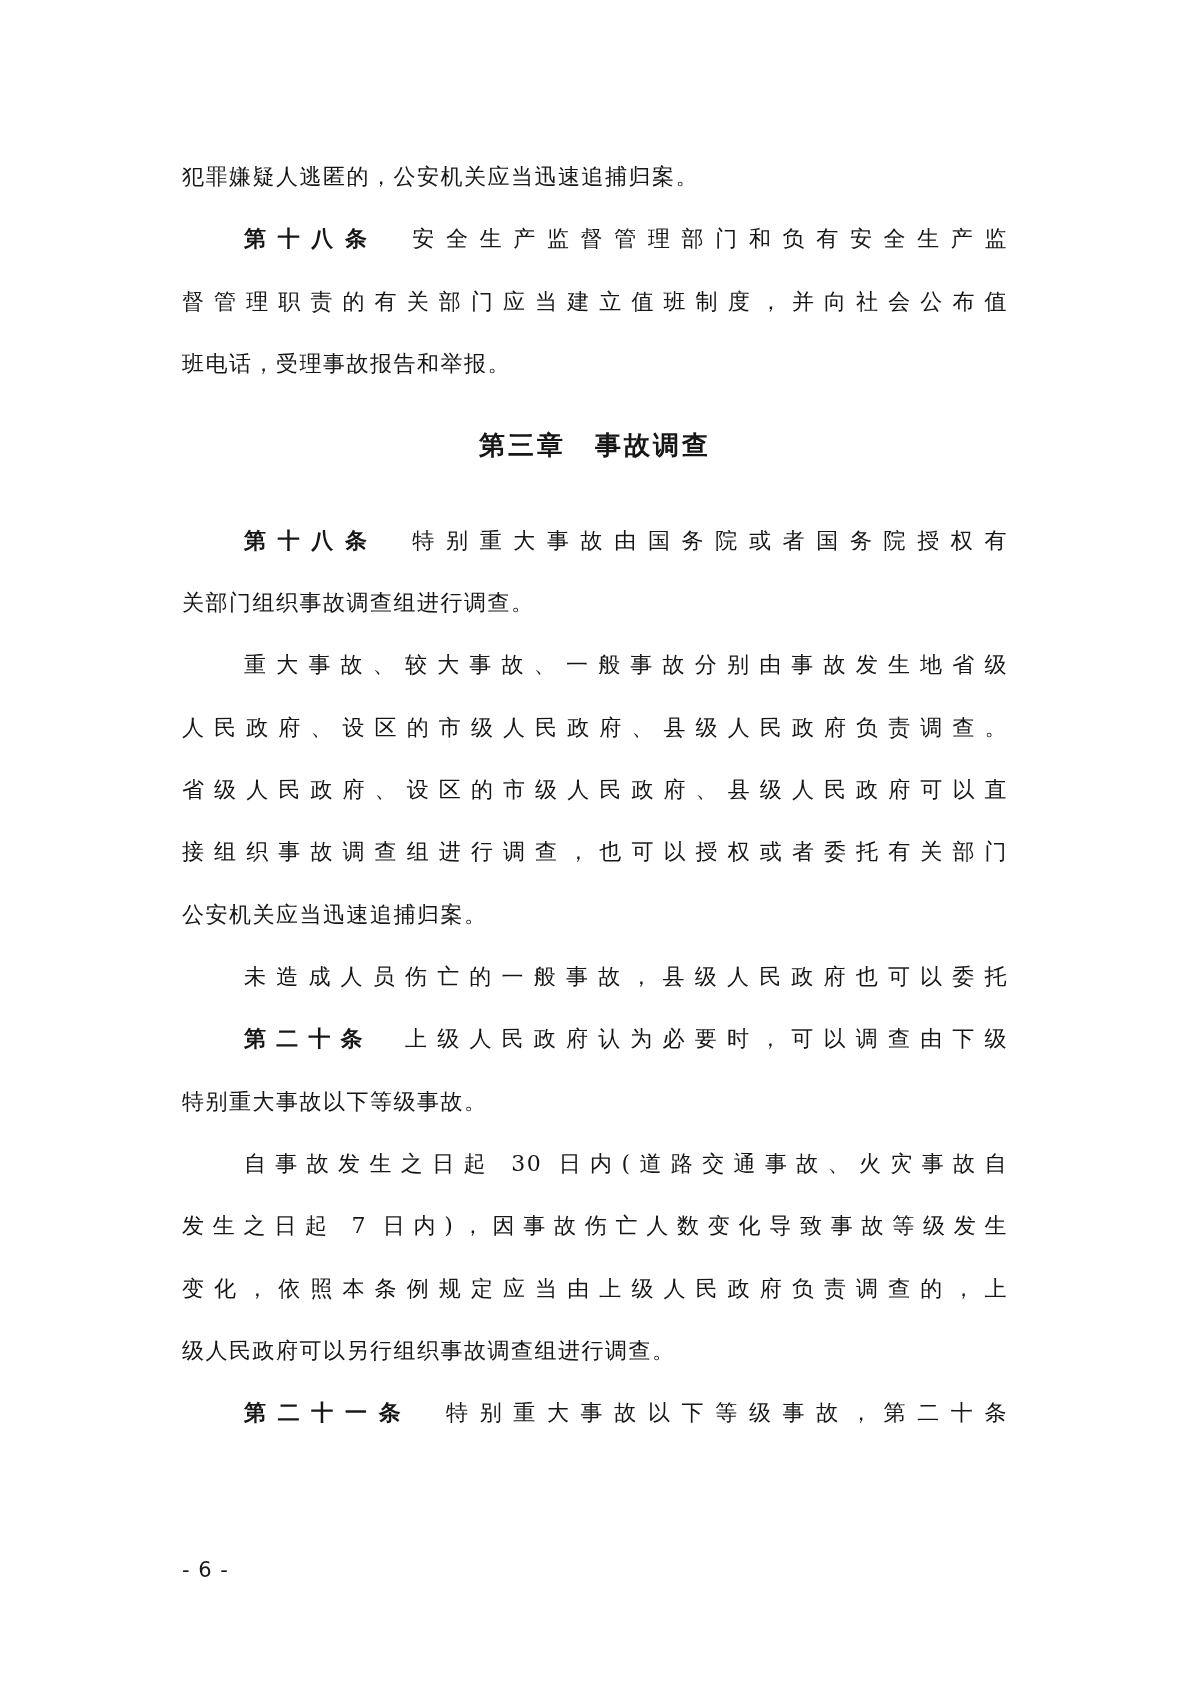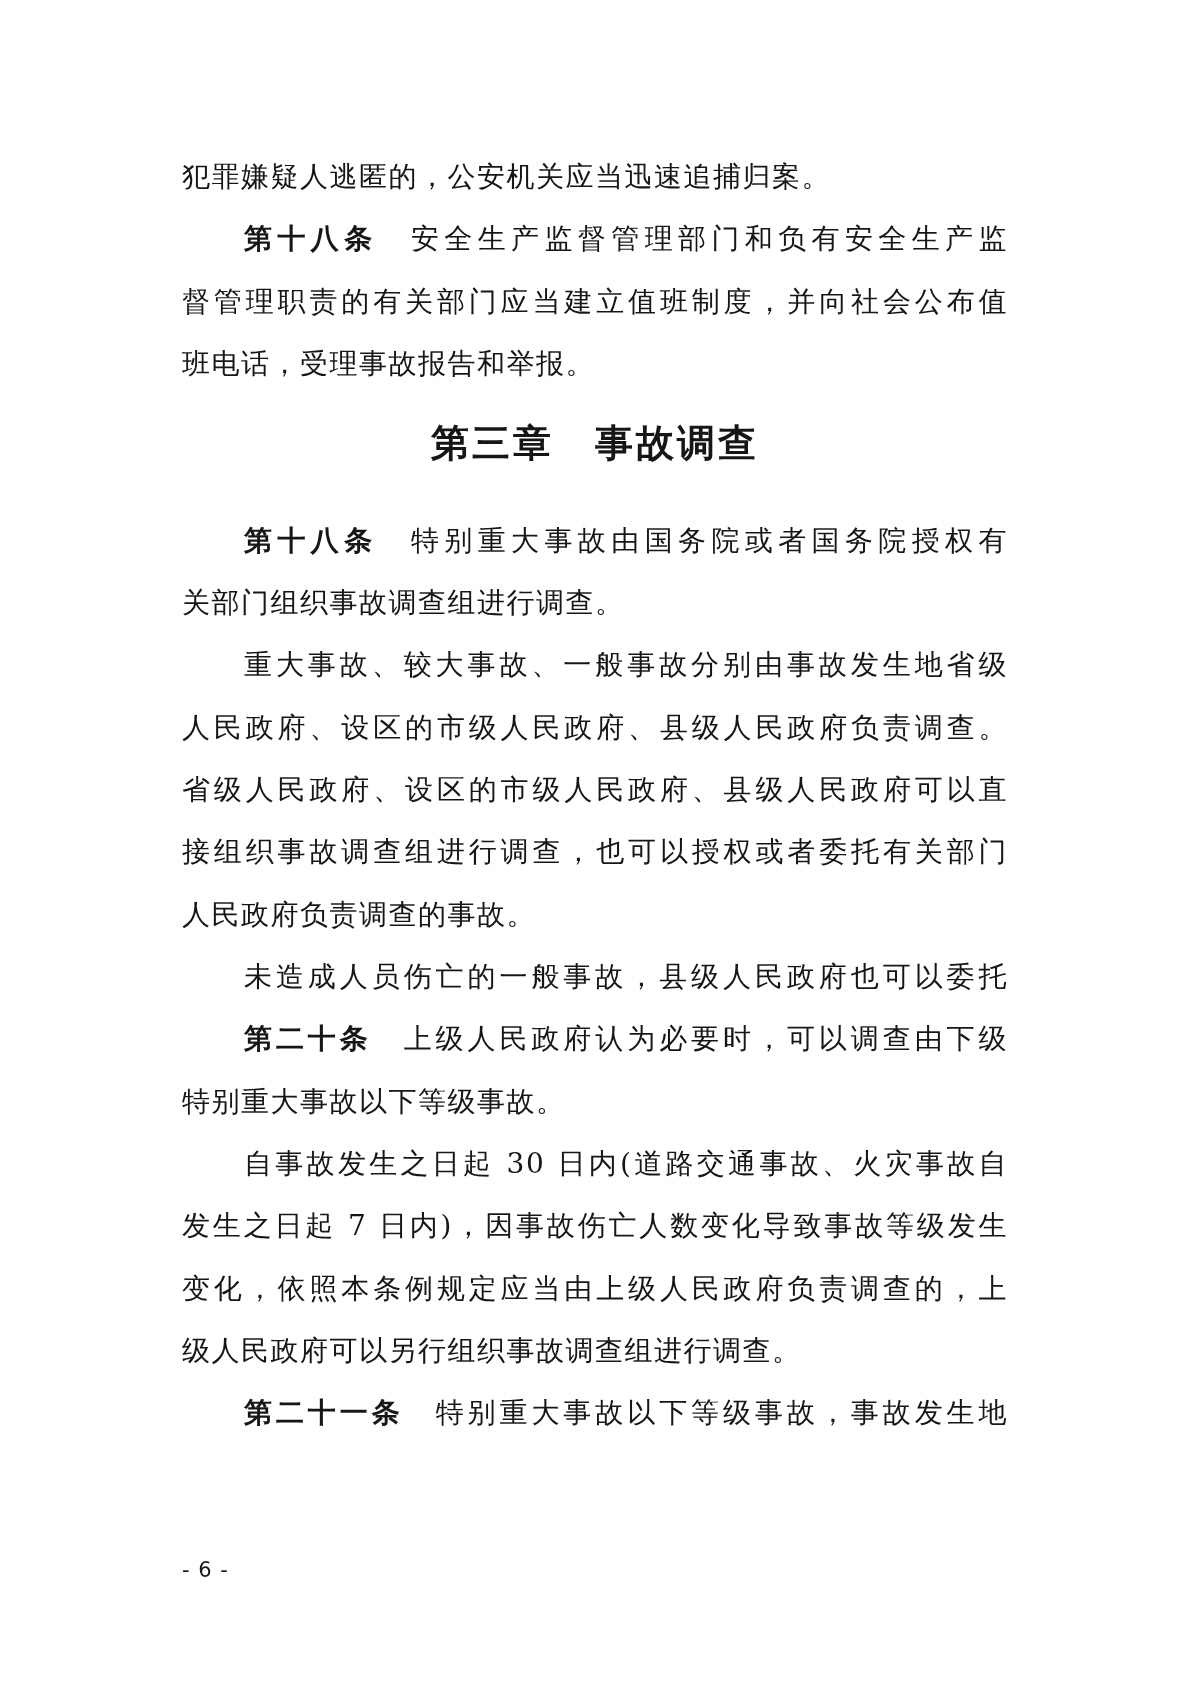--- a/index.html
+++ b/index.html
@@ -15,42 +15,42 @@
   }
   .content {
     position: absolute;
     left: 182px;
     top: 146px;
     width: 826px;
   }
   .line {
     height: 62.33px;
     line-height: 62.33px;
-    font-size: 28px;
+    font-size: 22px;
     letter-spacing: 1.5px;
     overflow: visible;
   }
   .line.fill {
     text-align: justify;
     text-justify: inter-character;
     text-align-last: justify;
   }
   .line.end { text-align: left; }
   .line.indent { text-indent: 62px; }
   .lead {
     font-family: Liberation Serif, serif;
     font-weight: bold;
   }
   .chapter {
     height: 62.33px;
     line-height: 62.33px;
     margin: 20px 0 32px 0;
-    font-size: 38px;
+    font-size: 26px;
     text-align: center;
-    font-family: Liberation Mono, monospace;
+    font-family: Liberation Serif, serif;
     font-weight: bold;
     letter-spacing: 3px;
     text-align-last: center;
   }
   .page-number {
     position: absolute;
     left: 182px;
     top: 1558px;
     font-family: "DejaVu Sans", sans-serif;
     font-size: 21px;
@@ -67,24 +67,24 @@
       <div class="line fill indent"><span class="lead">第十八条</span>　<span>安全生产监督管理部门和负有安全生产监</span></div>
       <div class="line fill"><span>督管理职责的有关部门应当建立值班制度，并向社会公布值</span></div>
       <div class="line end"><span>班电话，受理事故报告和举报。</span></div>
       <div class="chapter">第三章　事故调查</div>
       <div class="line fill indent"><span class="lead">第十八条</span>　<span>特别重大事故由国务院或者国务院授权有</span></div>
       <div class="line end"><span>关部门组织事故调查组进行调查。</span></div>
       <div class="line fill indent"><span>重大事故、较大事故、一般事故分别由事故发生地省级</span></div>
       <div class="line fill"><span>人民政府、设区的市级人民政府、县级人民政府负责调查。</span></div>
       <div class="line fill"><span>省级人民政府、设区的市级人民政府、县级人民政府可以直</span></div>
       <div class="line fill"><span>接组织事故调查组进行调查，也可以授权或者委托有关部门</span></div>
-      <div class="line end"><span>人民政府负责调查的事故。</span></div>
+      <div class="line end"><span>公安机关应当迅速追捕归案。</span></div>
       <div class="line fill indent"><span>未造成人员伤亡的一般事故，县级人民政府也可以委托</span></div>
       <div class="line fill indent"><span class="lead">第二十条</span>　<span>上级人民政府认为必要时，可以调查由下级</span></div>
       <div class="line end"><span>特别重大事故以下等级事故。</span></div>
       <div class="line fill indent"><span>自事故发生之日起 30 日内(道路交通事故、火灾事故自</span></div>
       <div class="line fill"><span>发生之日起 7 日内)，因事故伤亡人数变化导致事故等级发生</span></div>
       <div class="line fill"><span>变化，依照本条例规定应当由上级人民政府负责调查的，上</span></div>
       <div class="line end"><span>级人民政府可以另行组织事故调查组进行调查。</span></div>
-      <div class="line fill indent"><span class="lead">第二十一条</span>　<span>特别重大事故以下等级事故，事故发生地</span></div>
+      <div class="line fill indent"><span class="lead">第二十一条</span>　<span>特别重大事故以下等级事故，第二十条</span></div>
     </div>
   <div class="page-number">- 6 -</div>
 </div>
 
 </body></html>

